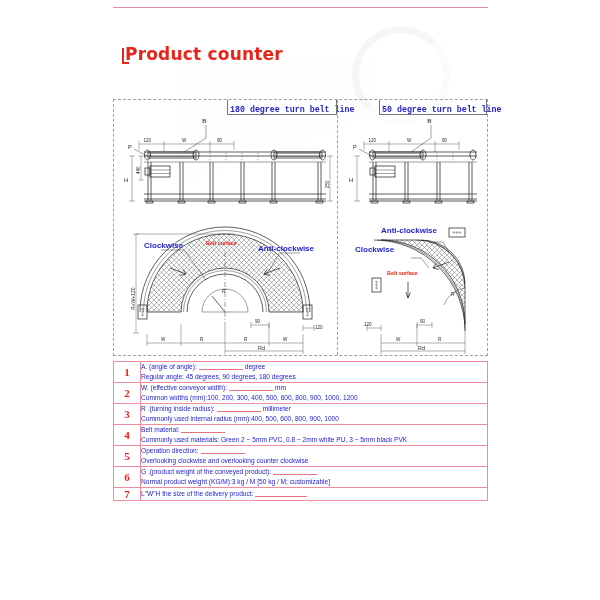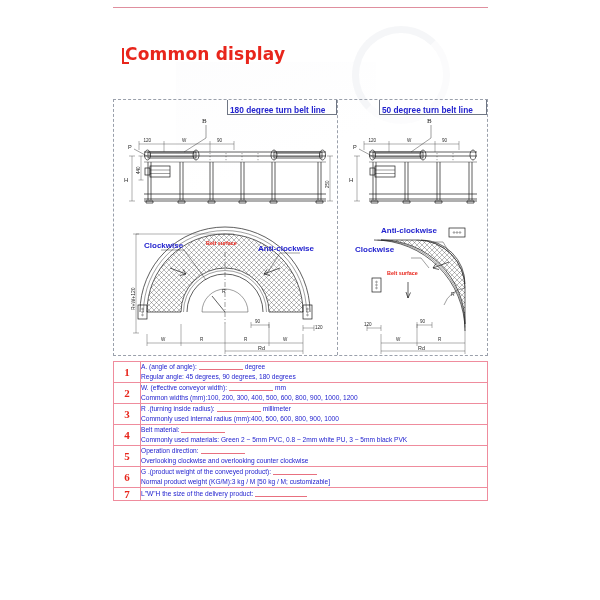--- a/index.html
+++ b/index.html
@@ -39,21 +39,21 @@
   .panel{
     position:absolute;left:113px;top:99px;width:375px;height:257px;
     border:1px dashed #9aa0ab;box-sizing:border-box;background:transparent;
   }
   .panelSplit{
     position:absolute;left:223px;top:0;width:0;height:100%;
     border-left:1px dashed #9aa0ab;
   }
   .panelHead{
     position:absolute;font-size:8.3px;color:#2323cf;font-weight:bold;
-    font-family:Liberation Sans, sans-serif;white-space:nowrap;
+    font-family:Liberation Mono, monospace;white-space:nowrap;
   }
   .headA{left:116px;top:5px;}
   .headB{left:268px;top:5px;}
   .headBorder{
     position:absolute;border:1px solid #6f7684;border-top:none;
     box-sizing:border-box;height:15px;
   }
 
   svg{display:block;}
   .dgLine{stroke:#1b1b1b;stroke-width:.7;fill:none;}
@@ -91,21 +91,21 @@
   .blankS{width:52px;}
 </style>
 </head>
 <body>
 
 <div class="watermark2"></div>
 <div class="watermark"></div>
 <div class="topRule"></div>
 
 <div class="titleMark"></div>
-<div class="title">Common display</div>
+<div class="title">Product counter</div>
 
 <div class="panel">
   <div class="panelSplit"></div>
 
   <div class="panelHead headA">180 degree turn belt line</div>
   <div class="headBorder" style="left:113px;top:0;width:110px;"></div>
   <div class="panelHead headB">50 degree turn belt line</div>
   <div class="headBorder" style="left:265px;top:0;width:108px;"></div>
 
   <svg width="223" height="255" viewBox="0 0 223 255" style="position:absolute;left:0;top:0;">

